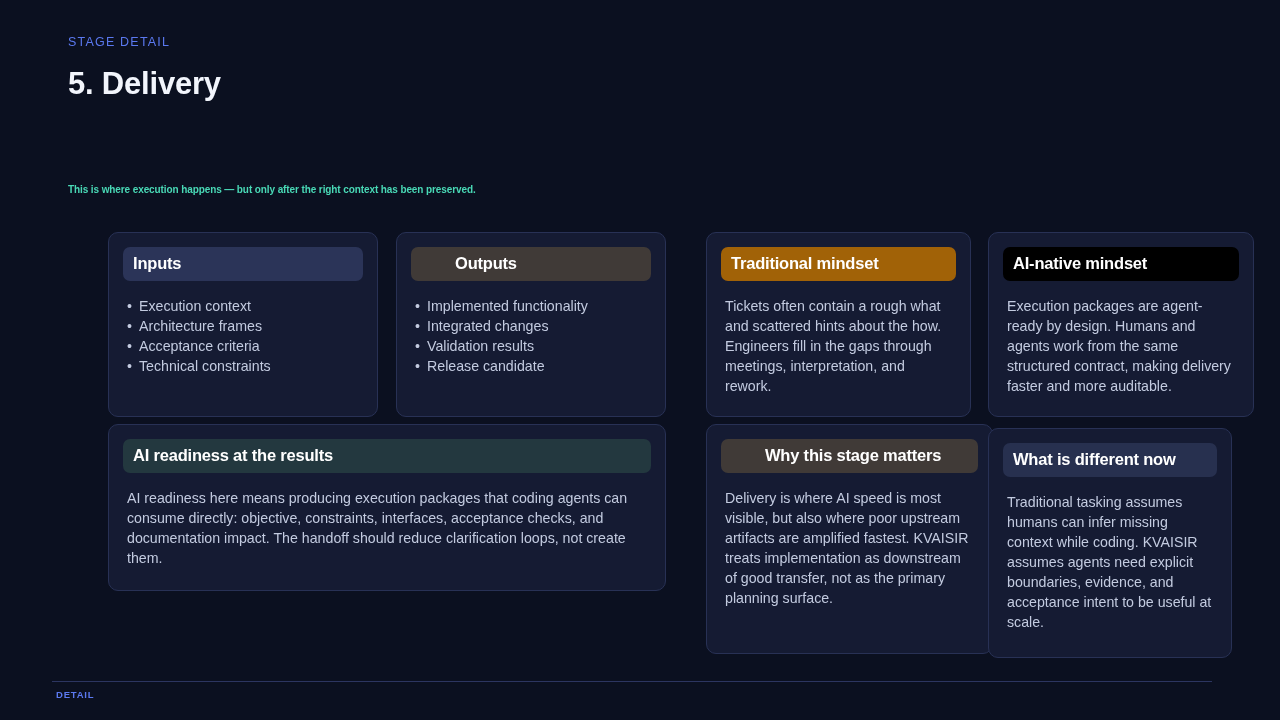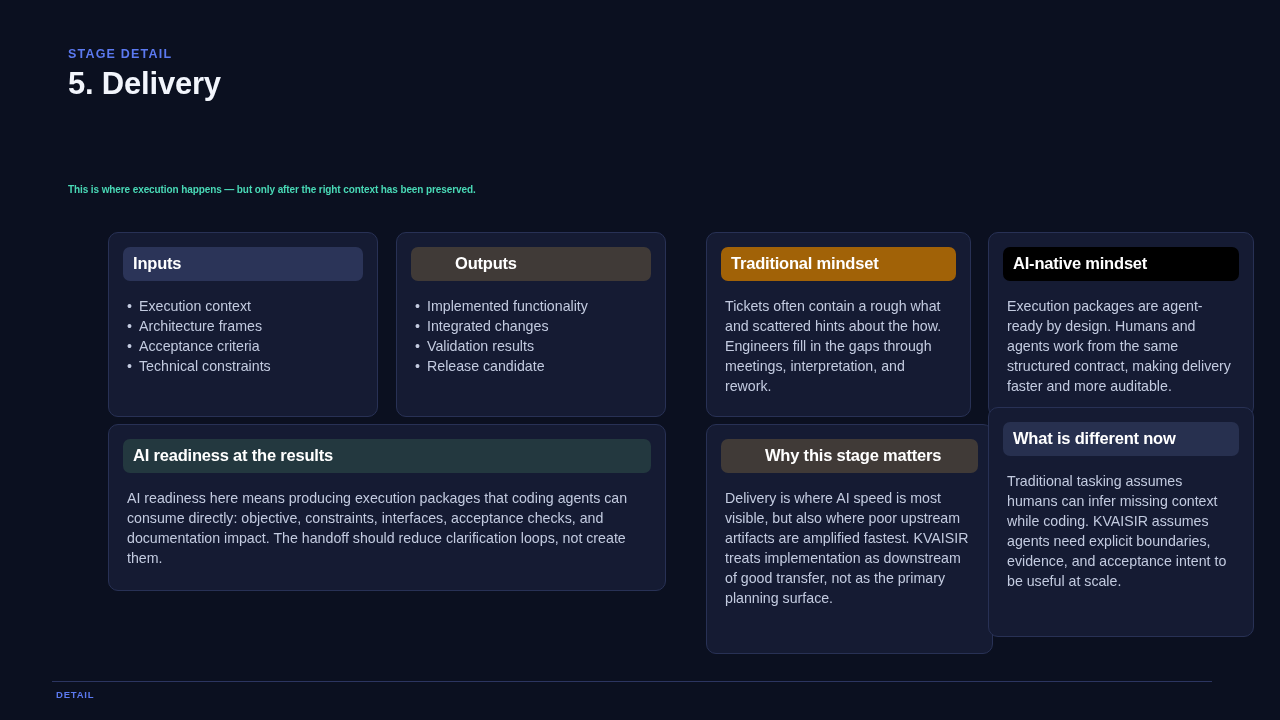--- a/index.html
+++ b/index.html
@@ -20,23 +20,23 @@
   .slide {
     position: absolute;
     inset: 0;
     padding: 0 68px;
   }
 
   
   .eyebrow {
     position: absolute;
     left: 68px;
-    top: 47px;
+    top: 35px;
     font-size: 12.5px;
-    font-weight: bold;
+    font-weight: normal;
     letter-spacing: 1.2px;
     color: #5b79f0;
   }
 
   .page-title {
     position: absolute;
     left: 68px;
     top: 66px;
     font-size: 31px;
     font-weight: bold;
@@ -118,21 +118,21 @@
   }
 
   
   #card-inputs      { left: 0;    top: 0;   width: 270px; height: 185px; }
   #card-outputs     { left: 288px; top: 0;  width: 270px; height: 185px; }
   #card-traditional { left: 598px; top: 0;  width: 265px; height: 185px; }
   #card-ainative    { left: 880px; top: 0;  width: 266px; height: 185px; }
 
   #card-readiness   { left: 0;    top: 192px; width: 558px; height: 167px; }
   #card-why         { left: 598px; top: 192px; width: 287px; height: 230px; }
-  #card-different   { left: 880px; top: 175px; width: 266px; height: 230px; }
+  #card-different   { left: 880px; top: 196px; width: 244px; height: 230px; }
 
   
   .footer-rule {
     position: absolute;
     left: 52px;
     top: 681px;
     width: 1160px;
     height: 1px;
     background: #2c3560;
   }

